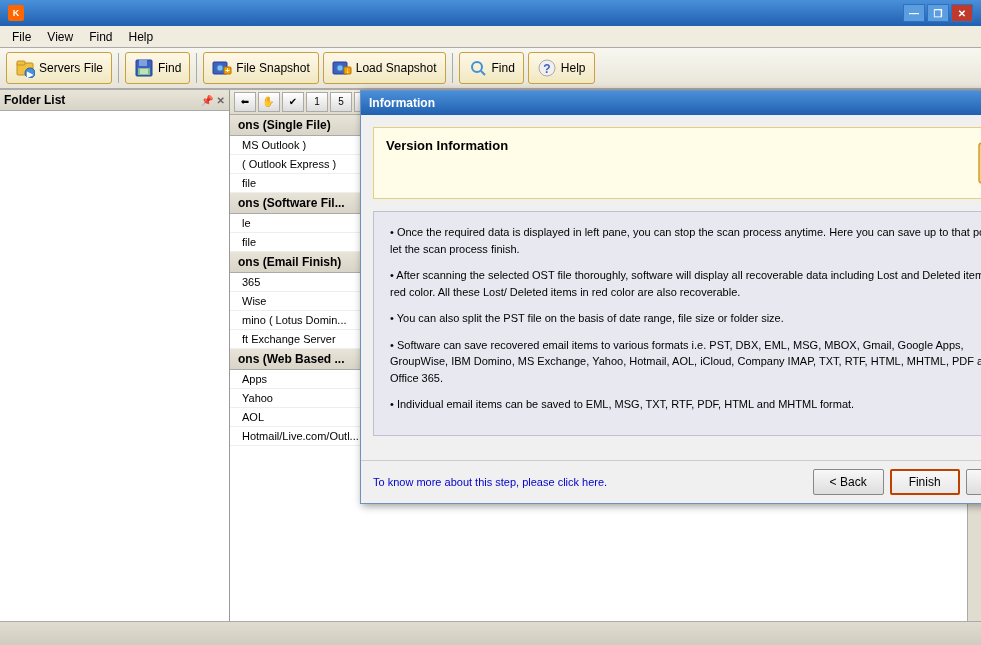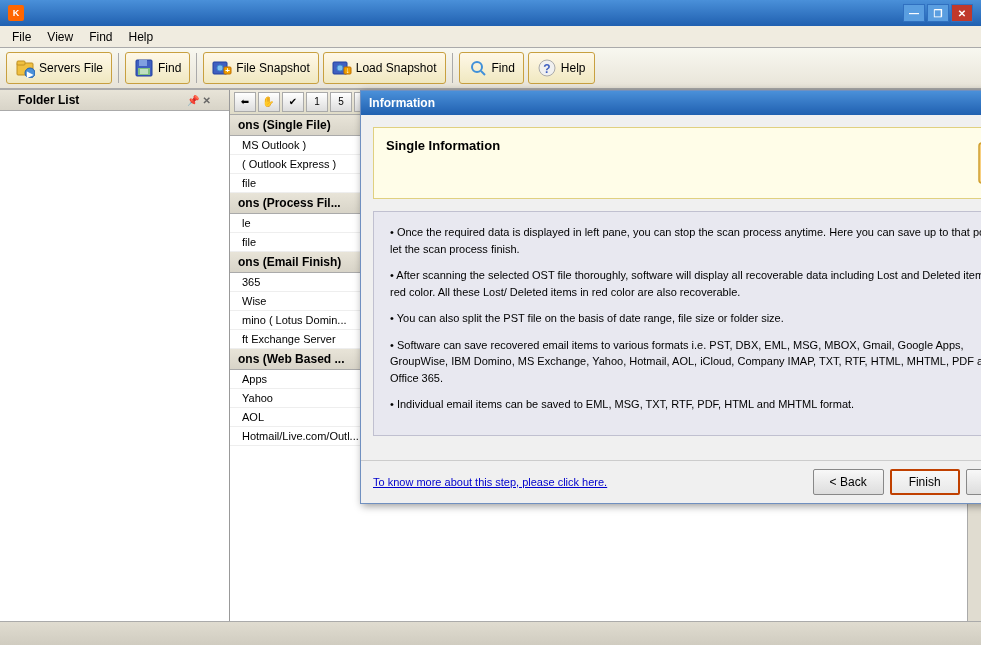--- a/index.html
+++ b/index.html
@@ -77,21 +77,21 @@
     
     .left-panel {
       width: 230px;
       background: #fff;
       border-right: 1px solid #999;
       display: flex;
       flex-direction: column;
     }
     .panel-header {
       background: linear-gradient(to bottom, #e8e4d8, #d8d4c8);
-      padding: 3px 18px;
+      padding: 3px 4px;
       font-weight: bold;
       font-size: 12px;
       border-bottom: 1px solid #aaa;
       display: flex;
       align-items: center;
       justify-content: space-between;
     }
     .panel-pin { font-size: 10px; color: #666; }
 
     
@@ -206,21 +206,20 @@
     .dialog-footer {
       display: flex;
       align-items: center;
       justify-content: space-between;
       padding: 8px 12px;
       border-top: 1px solid #ccc;
       background: #f0f0f0;
     }
     .footer-link {
       color: #0000cc;
-      text-decoration: underline;
       font-size: 11px;
       cursor: pointer;
     }
     .footer-buttons {
       display: flex;
       gap: 6px;
     }
     .dlg-btn {
       padding: 4px 16px;
       min-width: 70px;
@@ -384,21 +383,21 @@
 
         <div class="right-section-header">
           <span>ons (Single File)</span>
           <span>▲</span>
         </div>
         <div class="right-list-item">MS Outlook )</div>
         <div class="right-list-item">( Outlook Express )</div>
         <div class="right-list-item">file</div>
 
         <div class="right-section-header">
-          <span>ons (Process Fil...</span>
+          <span>ons (Software Fil...</span>
           <span>▲</span>
         </div>
         <div class="right-list-item">le</div>
         <div class="right-list-item">file</div>
 
         <div class="right-section-header">
           <span>ons (Email Finish)</span>
           <span>▲</span>
         </div>
         <div class="right-list-item">365</div>
@@ -424,21 +423,21 @@
 
     <div class="dialog">
       <div class="dialog-titlebar">
         <span>Information</span>
 
       </div>
       <div class="dialog-content">
 
         <div class="process-info-box">
           <div class="process-info-text">
-            <h3>Single Information</h3>
+            <h3>Version Information</h3>
           </div>
           <div class="ost-icon">
             <svg width="50" height="50" viewBox="0 0 50 50">
               <rect x="5" y="5" width="35" height="40" rx="3" fill="#f8d080" stroke="#d0a030" stroke-width="1.5"></rect>
               <rect x="8" y="8" width="29" height="5" rx="1" fill="#e0b040"></rect>
               <rect x="8" y="15" width="29" height="3" rx="1" fill="#e8c060"></rect>
               <rect x="8" y="20" width="29" height="3" rx="1" fill="#e8c060"></rect>
               <rect x="8" y="25" width="20" height="3" rx="1" fill="#e8c060"></rect>
               <circle cx="38" cy="38" r="10" fill="#4090d9" stroke="#2060b0" stroke-width="1.5"></circle>
               <text x="38" y="43" text-anchor="middle" fill="white" font-size="9" font-weight="bold">OST</text>

